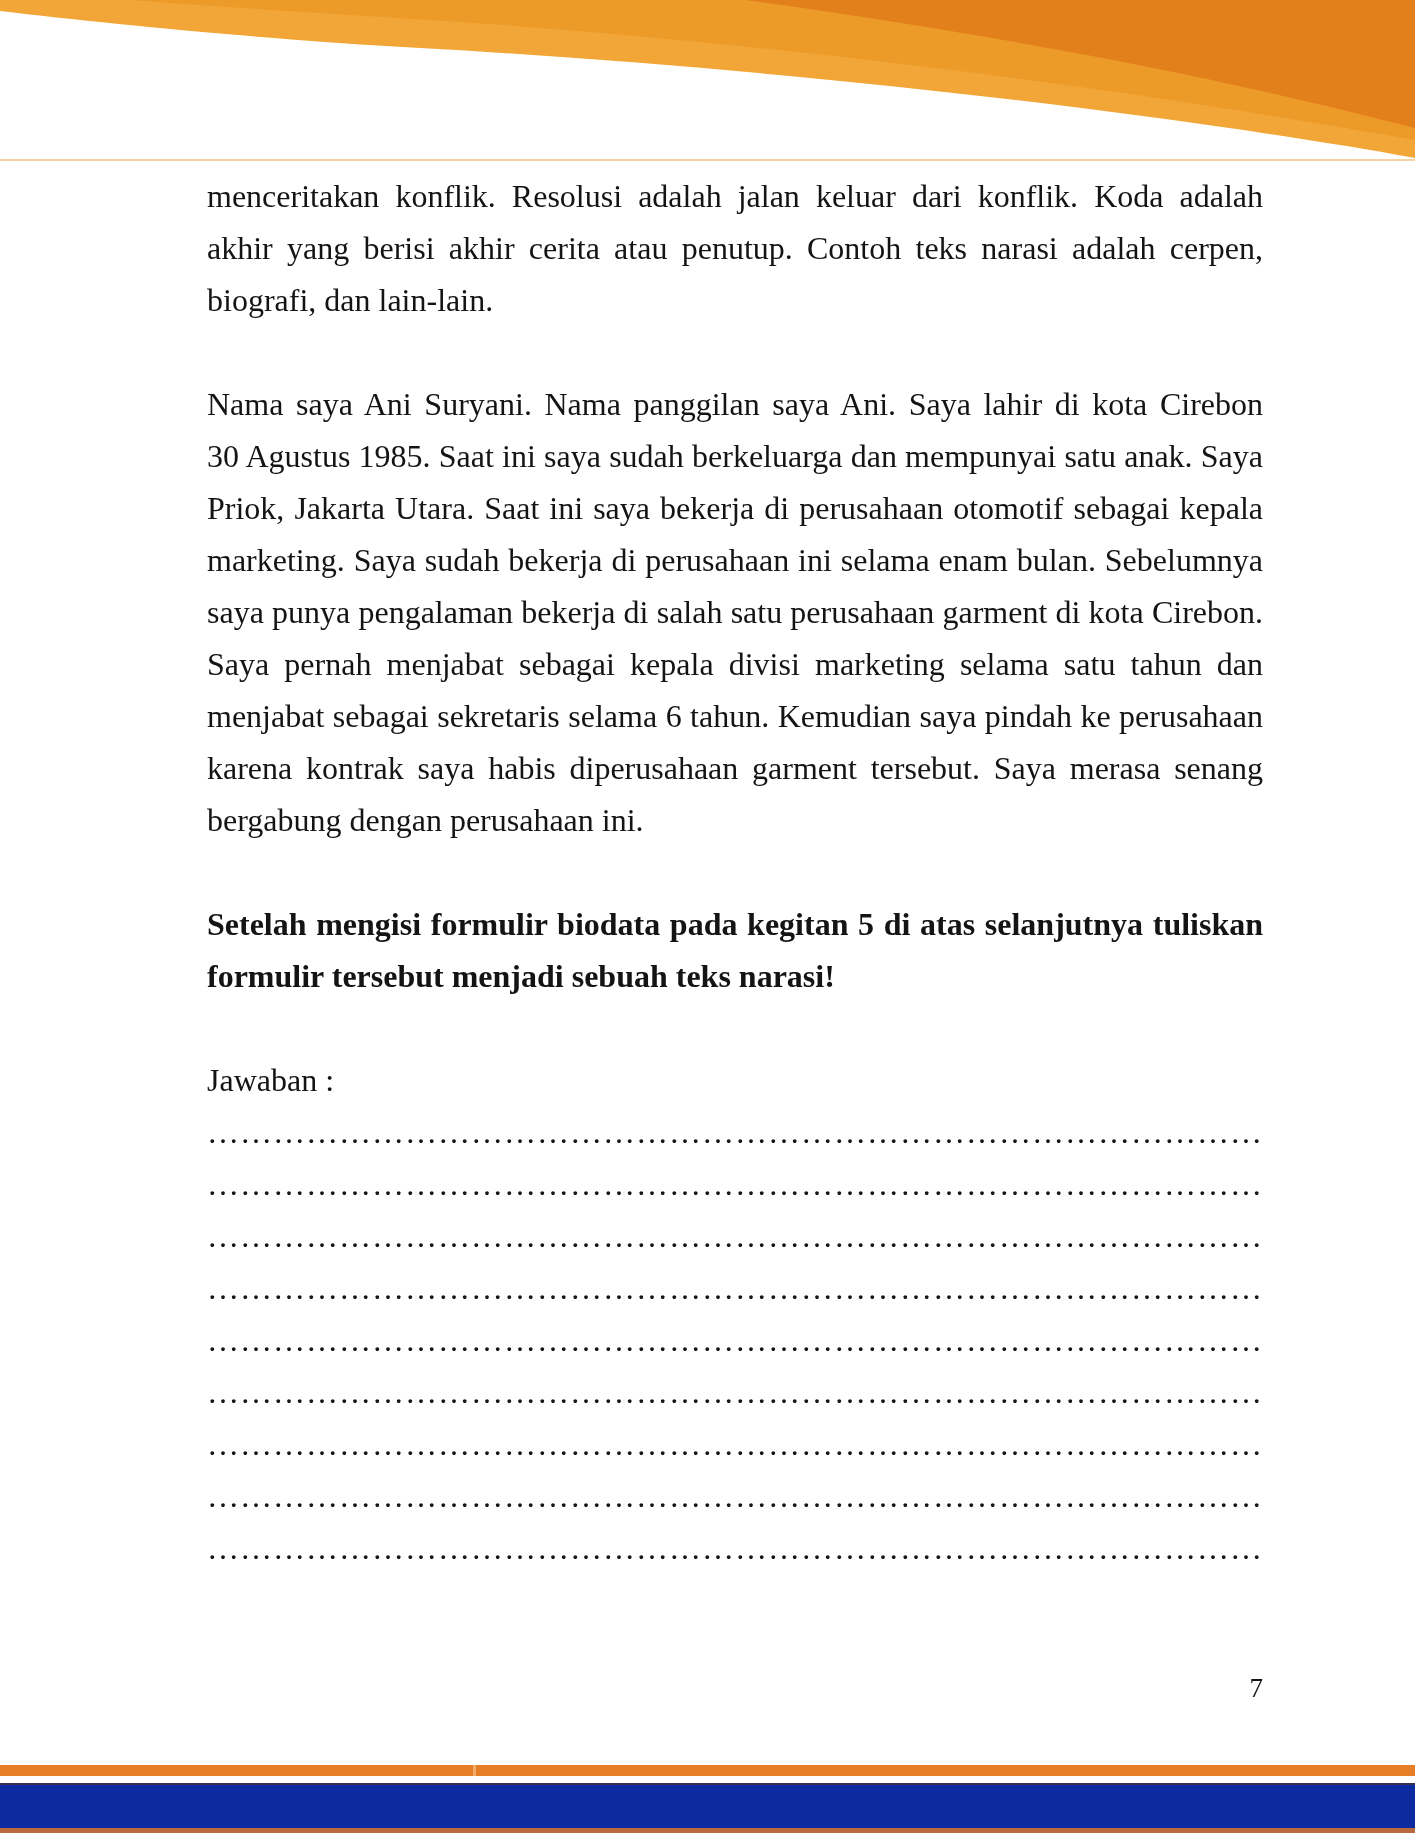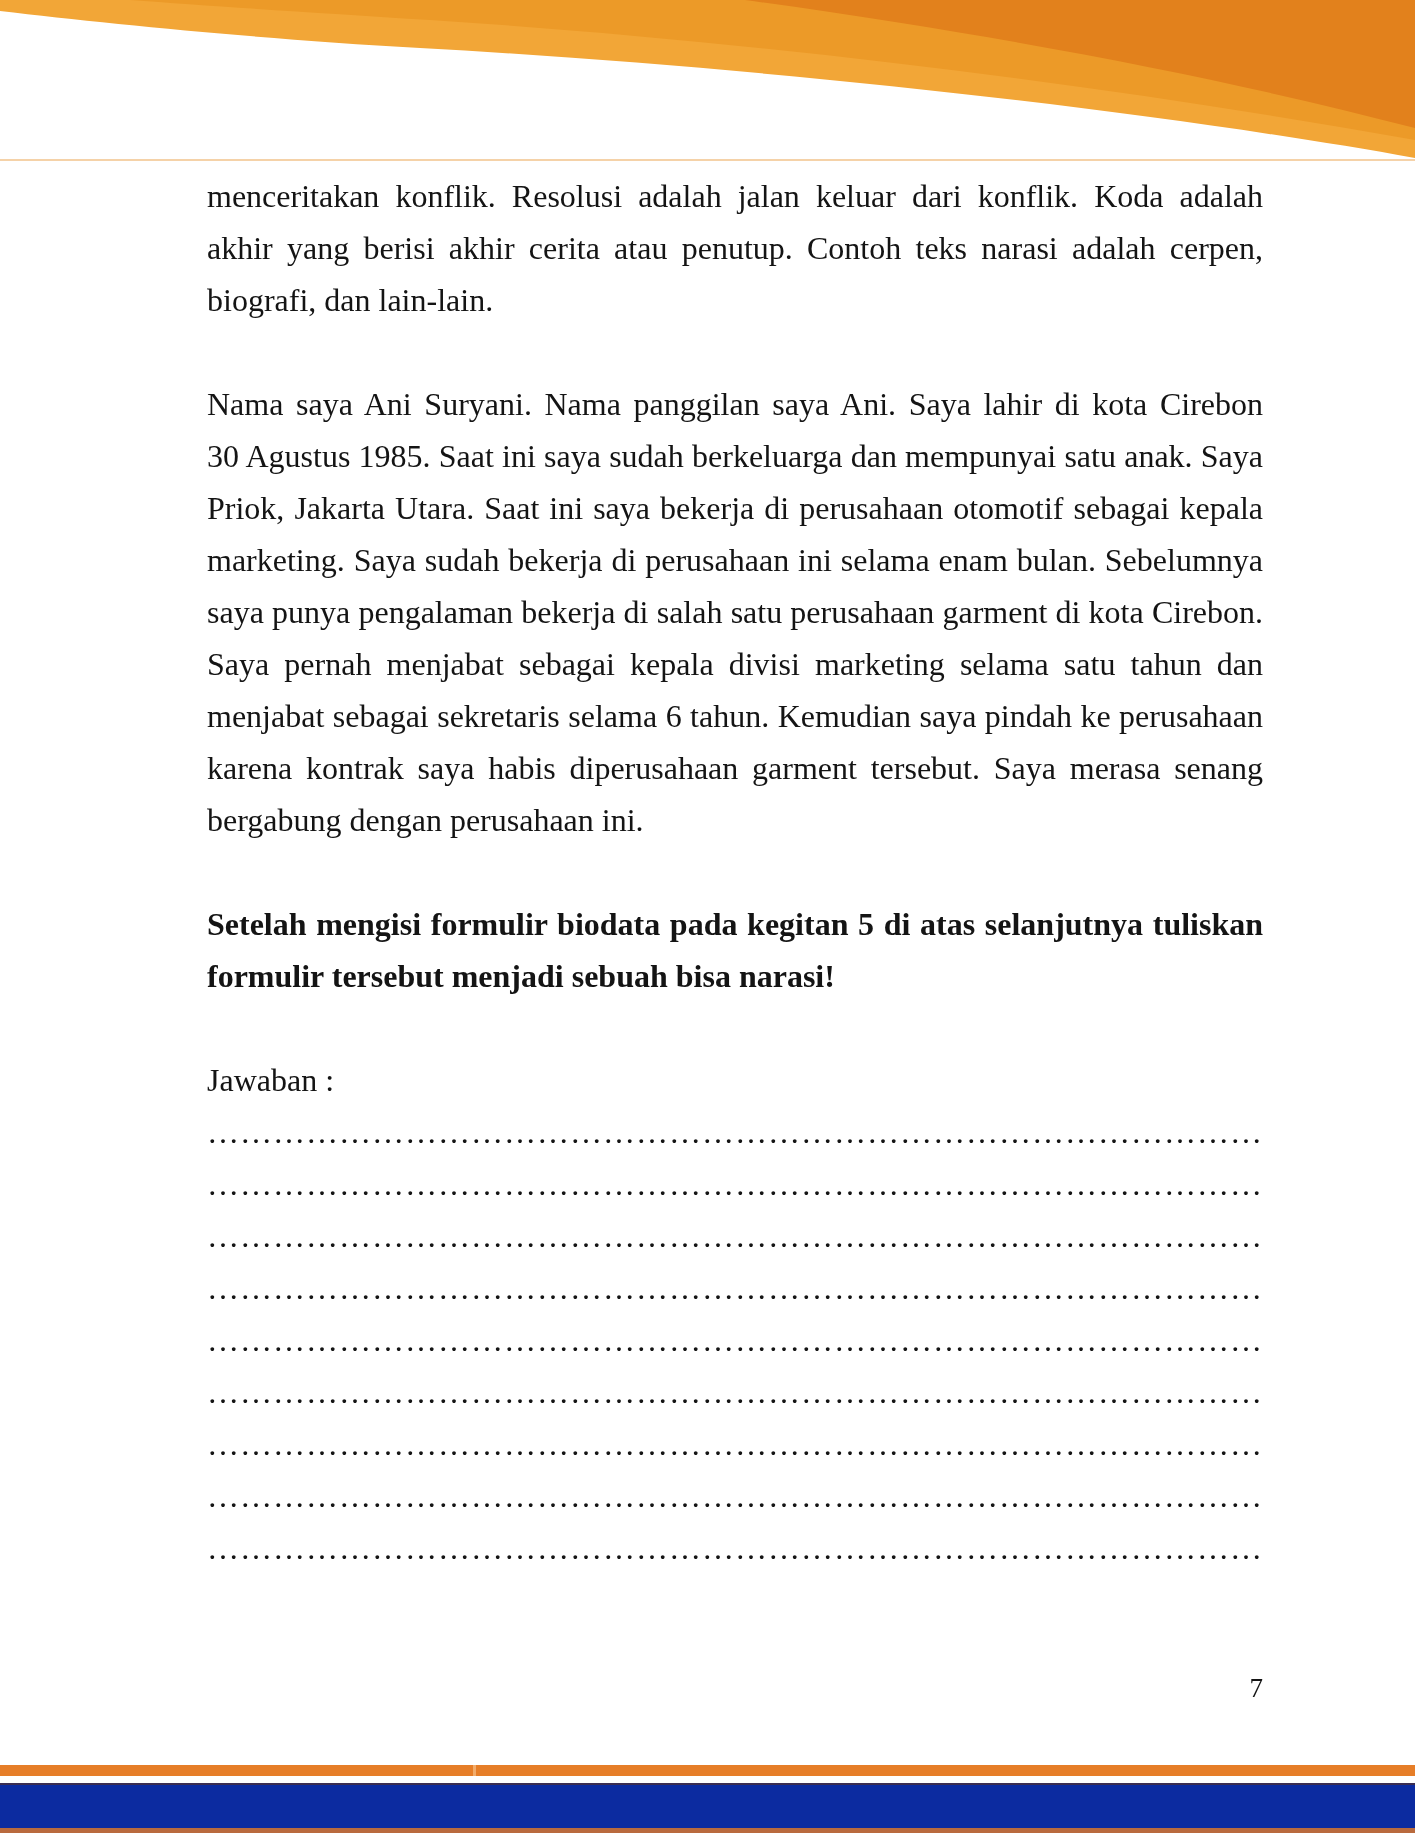--- a/index.html
+++ b/index.html
@@ -59,21 +59,21 @@
       <div class="line fill">30 Agustus 1985. Saat ini saya sudah berkeluarga dan mempunyai satu anak. Saya</div>
       <div class="line fill">Priok, Jakarta Utara.  Saat ini saya bekerja di perusahaan otomotif  sebagai kepala</div>
       <div class="line fill">marketing. Saya sudah bekerja di perusahaan ini selama enam bulan. Sebelumnya</div>
       <div class="line fill">saya punya pengalaman bekerja di salah satu perusahaan garment di kota Cirebon.</div>
       <div class="line fill">Saya pernah menjabat sebagai kepala divisi marketing selama satu tahun dan</div>
       <div class="line fill">menjabat sebagai sekretaris selama 6 tahun. Kemudian saya pindah ke perusahaan ini</div>
       <div class="line fill">karena kontrak saya habis diperusahaan garment tersebut. Saya merasa senang bisa</div>
       <div class="line">bergabung dengan perusahaan ini.</div>
       <div class="line blank"></div>
       <div class="line bold fill">Setelah mengisi formulir biodata pada kegitan 5 di atas selanjutnya tuliskan</div>
-      <div class="line bold">formulir tersebut menjadi sebuah bisa narasi!</div>
+      <div class="line bold">formulir tersebut menjadi sebuah teks narasi!</div>
       <div class="line blank"></div>
       <div class="line">Jawaban :</div>
       <div class="line dots">……………………………………………………………………………………………………………………..</div>
       <div class="line dots">……………………………………………………………………………………………………………………..</div>
       <div class="line dots">……………………………………………………………………………………………………………………..</div>
       <div class="line dots">……………………………………………………………………………………………………………………..</div>
       <div class="line dots">……………………………………………………………………………………………………………………..</div>
       <div class="line dots">……………………………………………………………………………………………………………………..</div>
       <div class="line dots">……………………………………………………………………………………………………………………..</div>
       <div class="line dots">……………………………………………………………………………………………………………………..</div>

